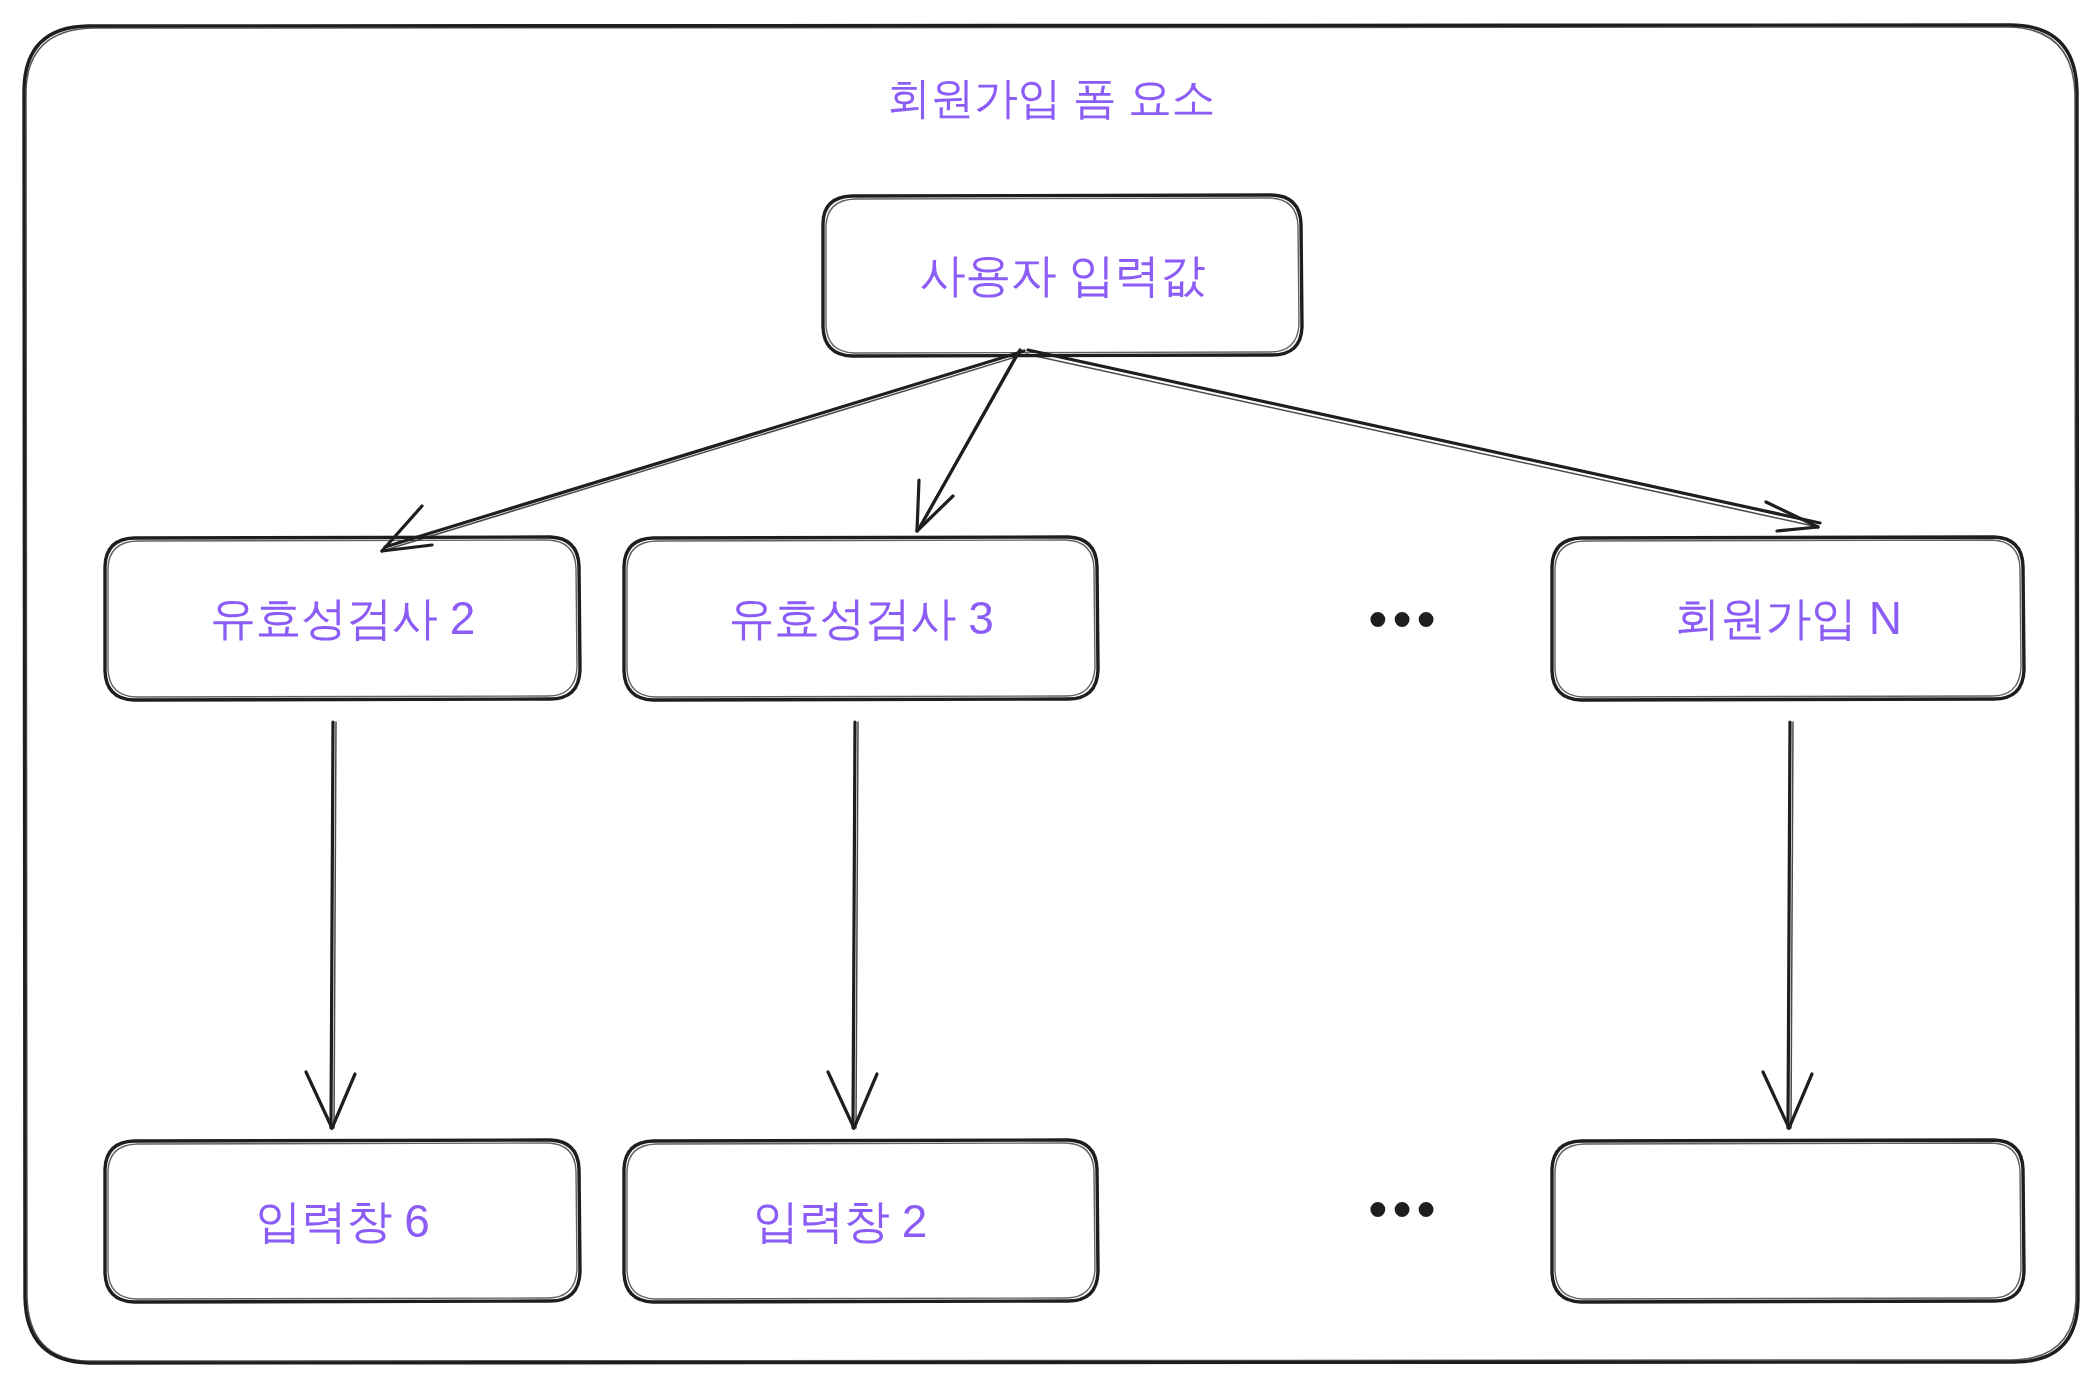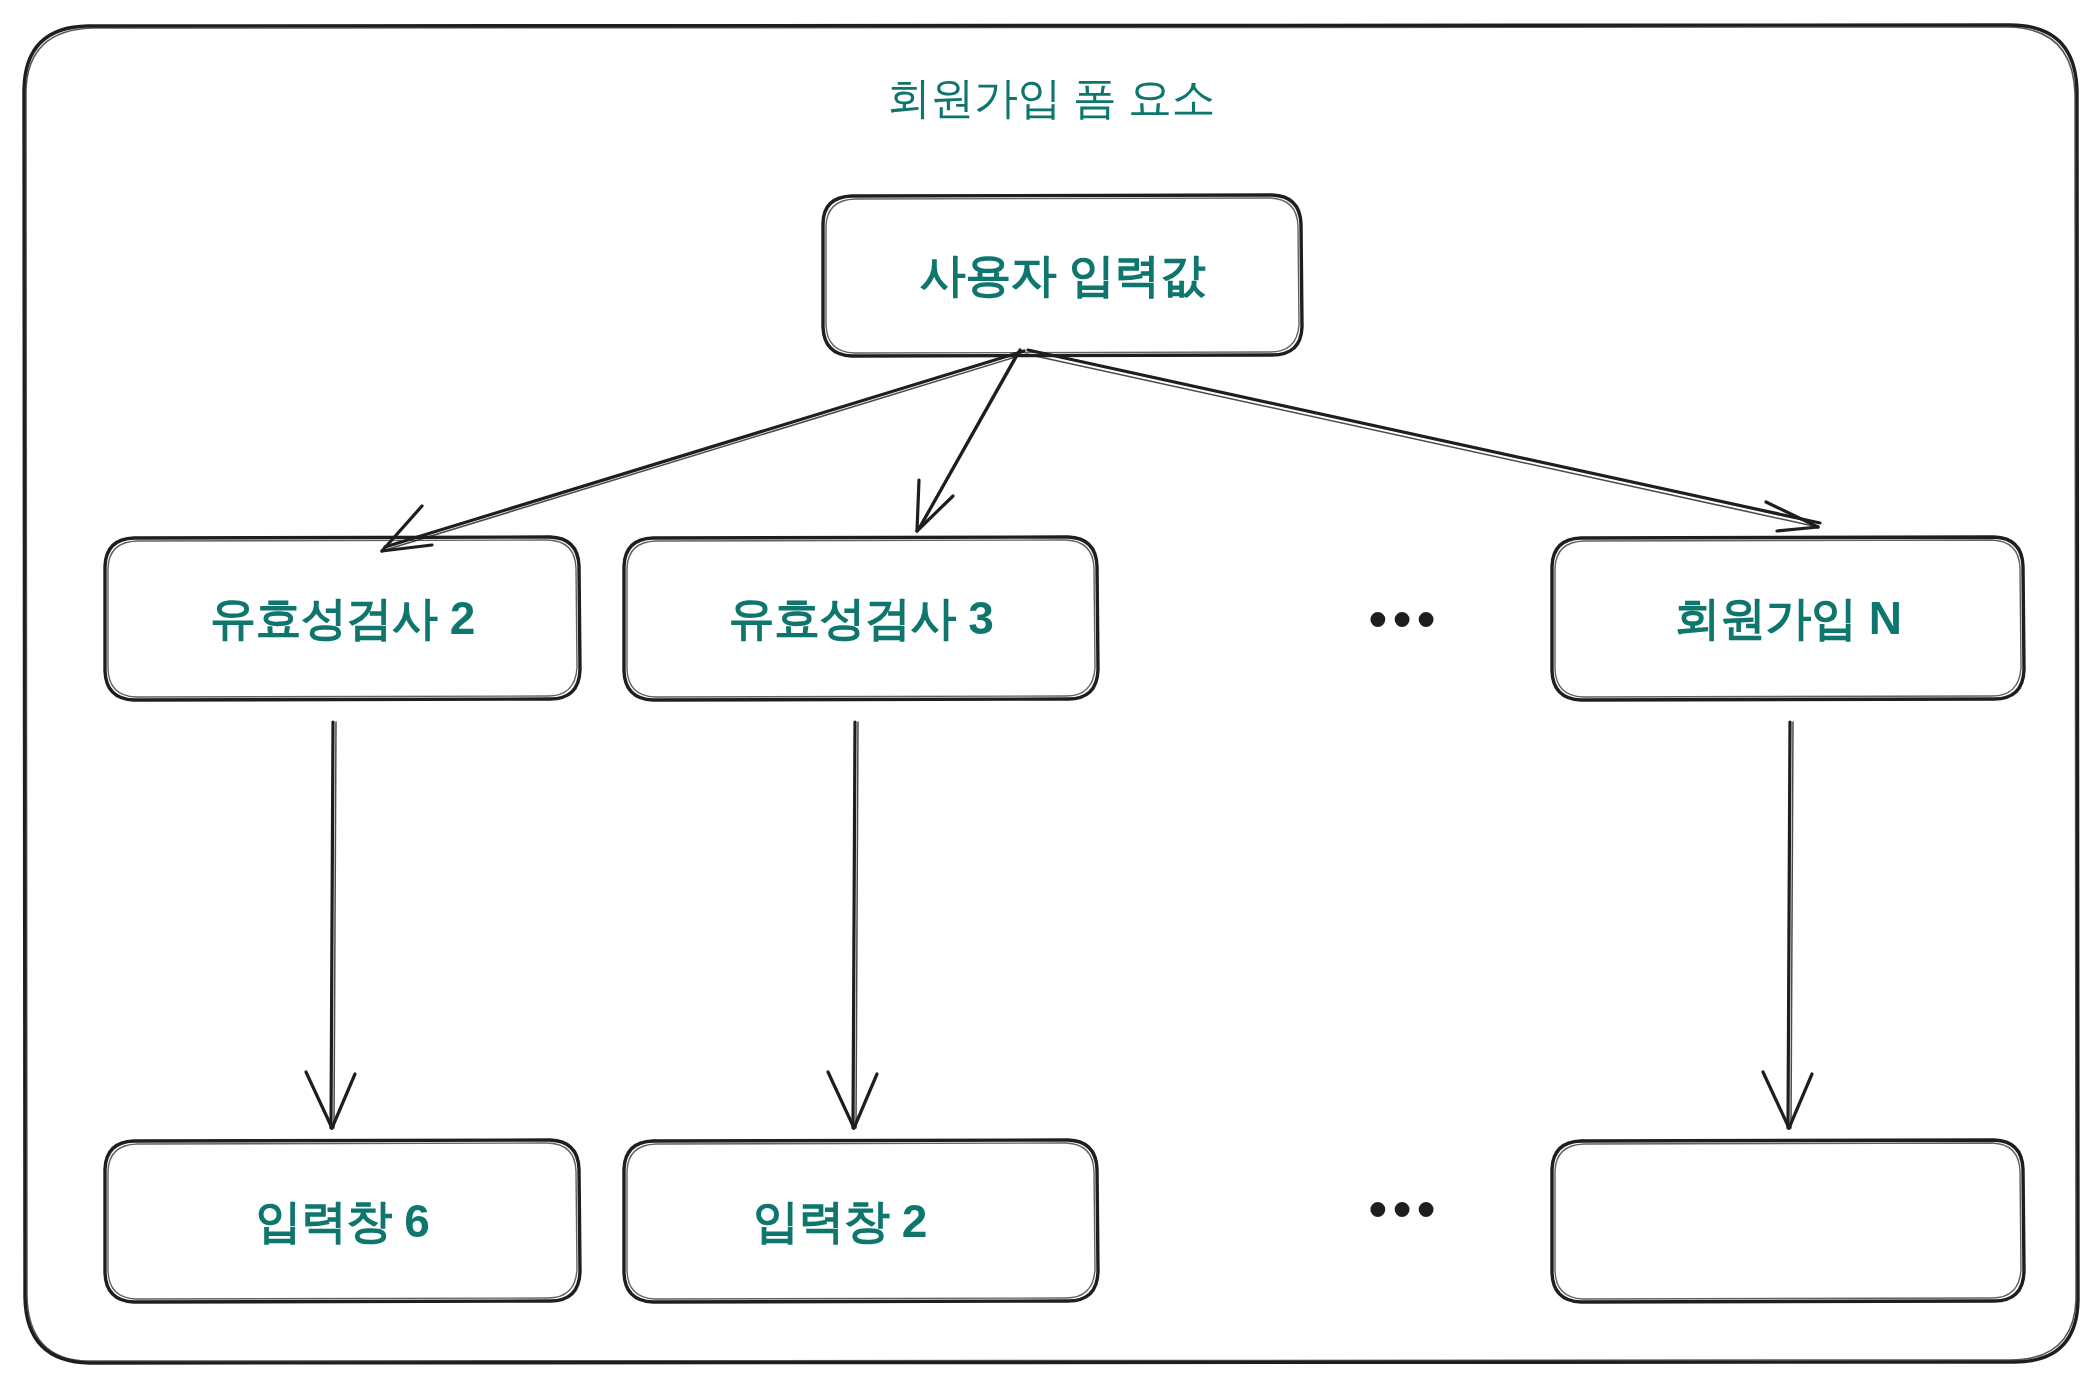--- a/index.html
+++ b/index.html
@@ -23,27 +23,27 @@
     left: 0;
     width: 2094px;
     height: 1389px;
     pointer-events: none;
   }
   .lbl {
     position: absolute;
     display: flex;
     align-items: center;
     justify-content: center;
-    color: #0f766e;
+    color: #8b5cf6;
     white-space: nowrap;
     letter-spacing: -0.5px;
   }
   .node-label {
     font-size: 46px;
-    font-weight: 700;
+    font-weight: 400;
   }
   .frame-title {
     font-size: 44px;
     font-weight: 400;
   }
   .ellipsis {
     font-size: 52px;
     font-weight: 700;
     letter-spacing: 6px;
     color: #1e1e1e;

